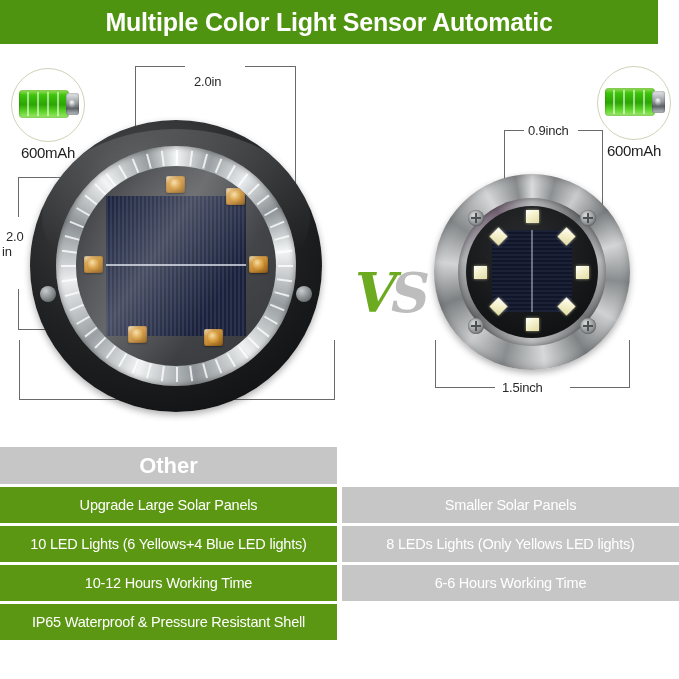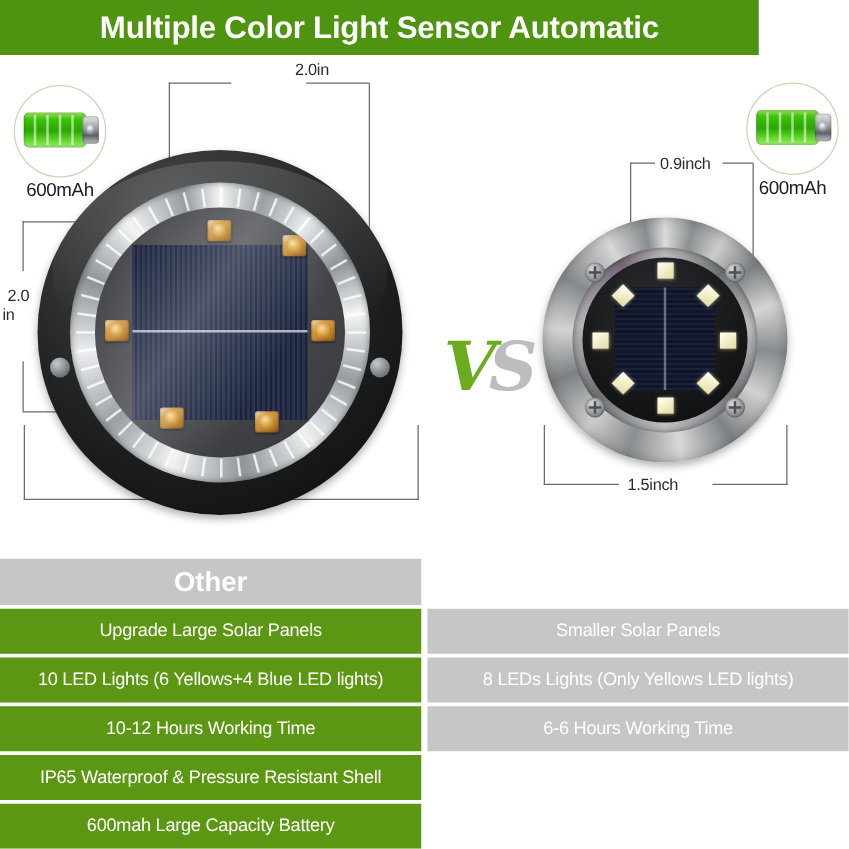--- a/index.html
+++ b/index.html
@@ -13,21 +13,21 @@
     position: relative;
     overflow: hidden;
     font-family: "Liberation Sans", sans-serif;
     -webkit-font-smoothing: antialiased;
   }
 
   
   .header-banner {
     position: absolute;
     left: 0; top: 0;
-    width: 607px;
+    width: 658px;
     height: 44px;
     background: #4f9410;
     display: flex;
     align-items: center;
     justify-content: center;
   }
   .header-title {
     color: #ffffff;
     font-size: 25px;
     font-weight: bold;
@@ -339,21 +339,21 @@
       </div>
       <div class="battery-cap"></div>
     </div>
     <div class="battery-label">600mAh</div>
   </div>
 
   <div class="dim-line dim-h" style="left:135px; top:22px; width:50px;"></div>
   <div class="dim-line dim-h" style="left:245px; top:22px; width:50px;"></div>
   <div class="dim-line dim-v" style="left:135px; top:22px; height:215px;"></div>
   <div class="dim-line dim-v" style="left:295px; top:22px; height:215px;"></div>
-  <div class="dim-text" style="left:190px; top:4px;margin-left:42px;">2.0in</div>
+  <div class="dim-text" style="left:190px; top:30px;">2.0in</div>
 
   <div class="dim-line dim-h" style="left:18px; top:133px; width:120px;"></div>
   <div class="dim-line dim-h" style="left:18px; top:285px; width:120px;"></div>
   <div class="dim-line dim-v" style="left:18px; top:133px; height:40px;"></div>
   <div class="dim-line dim-v" style="left:18px; top:245px; height:40px;"></div>
   <div class="dim-text stack" style="left:4px; top:185px;">2.0</div>
   <div class="dim-text stack" style="left:0; top:200px;">in</div>
 
   <div class="dim-line dim-v" style="left:19px; top:296px; height:60px;"></div>
   <div class="dim-line dim-v" style="left:334px; top:296px; height:60px;"></div>
@@ -496,16 +496,15 @@
   <div class="cmp-row body">
     <div class="cmp-cell cell-our">10-12 Hours Working Time</div>
     <div class="cmp-cell cell-other">6-6 Hours Working Time</div>
   </div>
 
   <div class="cmp-row body">
     <div class="cmp-cell cell-our">IP65 Waterproof &amp; Pressure Resistant Shell</div>
   </div>
 
   <div class="cmp-row body">
-    <div class="cmp-cell cell-our">600mah Large Capacity Battery</div>
   </div>
 
 </div>
 
 </body></html>

